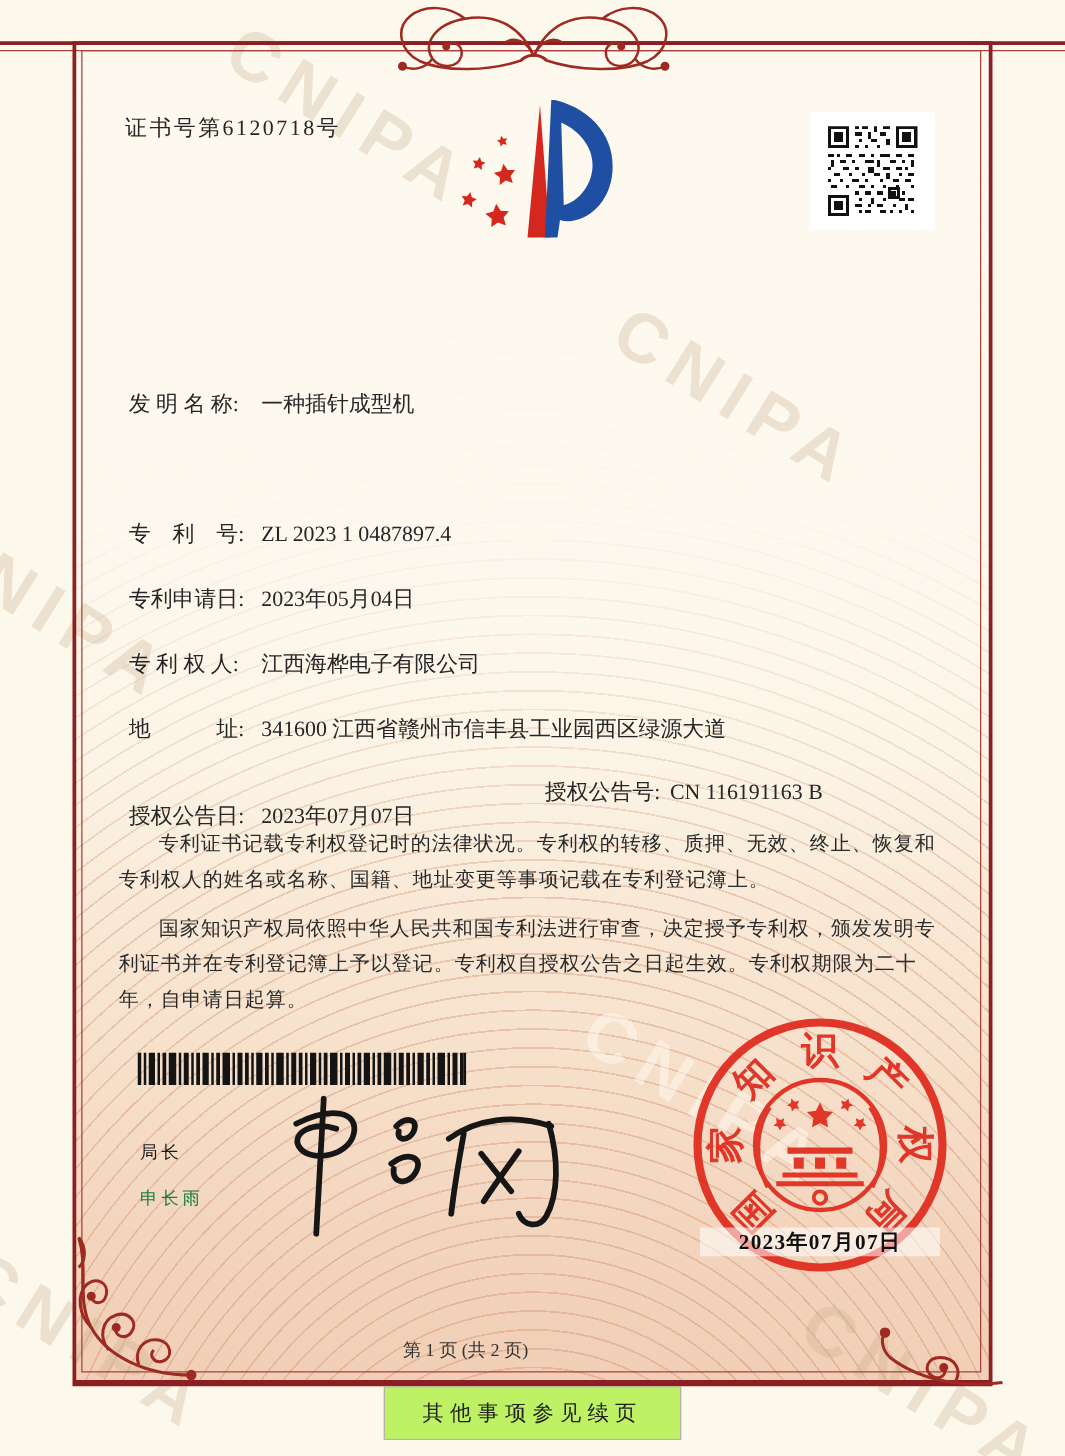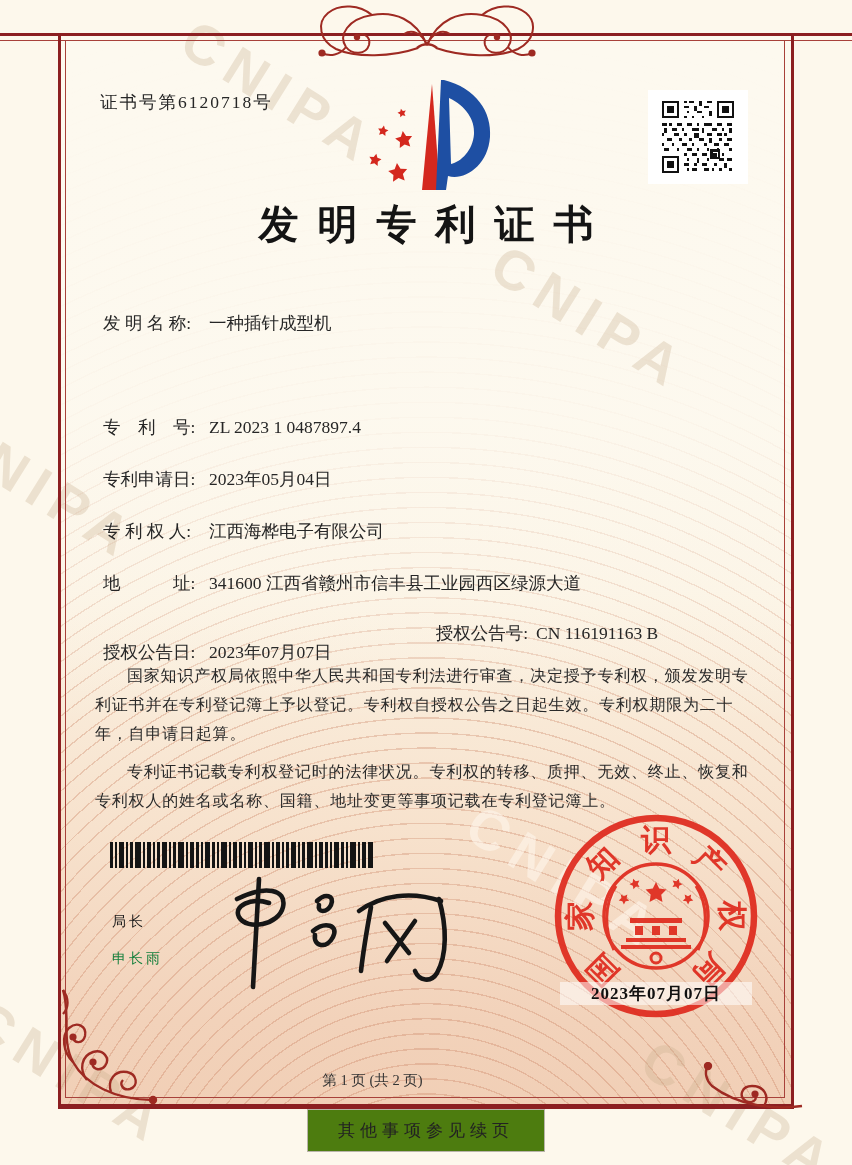--- a/index.html
+++ b/index.html
@@ -53,21 +53,21 @@
   .signature{position:absolute;left:213px;top:873px;width:240px;height:120px;}
   .seal{position:absolute;left:550px;top:810px;width:212px;height:212px;opacity:0.93;}
   .seal-date{
     position:absolute;left:560px;top:982px;width:192px;text-align:center;
     font-size:17px;font-weight:bold;color:#101010;letter-spacing:1px;
     background:rgba(255,255,255,0.55);
   }
   .page-num{position:absolute;left:0;top:1071px;width:745px;text-align:center;font-size:14.5px;color:#333;}
   .cont-box{
     position:absolute;left:50%;top:1109px;transform:translateX(-50%);
-    background:#4d7c0f;border:1px solid #b9b4a9;
+    background:#bef264;border:1px solid #b9b4a9;
     padding:9px 30px;font-size:17px;letter-spacing:5px;color:#222;white-space:nowrap;
   }
   .orn{position:absolute;}
 </style>
 </head>
 <body>
 
 <div class="page">
 
   <div class="inner-bg"></div>
@@ -155,21 +155,20 @@
         <path d="M22,0h7v7h-7z M23,1v5h5v-5z" fill-rule="evenodd"></path>
         <rect x="24" y="2" width="3" height="3"></rect>
         <path d="M0,22h7v7h-7z M1,23v5h5v-5z" fill-rule="evenodd"></path>
         <rect x="2" y="24" width="3" height="3"></rect>
         <path d="M9,0h1v1h-1z M11,0h2v1h-2z M15,0h1v2h-1z M18,0h2v1h-2z M9,2h2v1h-2z M13,2h1v2h-1z M17,2h2v1h-2z M10,4h1v1h-1z M14,4h2v1h-2z M19,4h1v2h-1z M9,6h1v1h-1z M12,6h1v1h-1z M16,6h1v1h-1z M0,9h2v1h-2z M3,9h1v1h-1z M6,9h2v1h-2z M10,9h2v1h-2z M14,9h1v1h-1z M17,9h3v1h-3z M22,9h2v1h-2z M26,9h2v1h-2z M1,11h1v2h-1z M4,11h2v1h-2z M8,11h1v1h-1z M12,11h3v1h-3z M16,11h1v2h-1z M20,11h2v1h-2z M24,11h1v1h-1z M27,11h1v2h-1z M0,13h1v1h-1z M5,13h2v1h-2z M9,13h1v1h-1z M13,13h2v2h-2z M18,13h2v1h-2z M22,13h2v1h-2z M25,13h1v1h-1z M2,15h2v1h-2z M7,15h1v1h-1z M11,15h1v1h-1z M15,15h2v1h-2z M19,15h1v2h-1z M23,15h1v1h-1z M26,15h2v1h-2z M0,17h1v1h-1z M4,17h1v1h-1z M8,17h2v1h-2z M12,17h1v1h-1z M17,17h1v1h-1z M21,17h2v1h-2z M25,17h2v1h-2z M1,19h2v1h-2z M6,19h1v1h-1z M10,19h2v1h-2z M14,19h1v1h-1z M18,19h1v1h-1z M22,19h1v1h-1z M27,19h1v1h-1z M9,21h1v1h-1z M12,21h2v1h-2z M16,21h2v1h-2z M20,21h2v2h-2z M24,21h1v1h-1z M10,23h1v1h-1z M14,23h1v2h-1z M18,23h1v1h-1z M23,23h2v1h-2z M26,23h2v1h-2z M9,25h2v1h-2z M13,25h1v1h-1z M16,25h2v1h-2z M21,25h1v1h-1z M25,25h1v2h-1z M10,27h1v1h-1z M12,27h2v1h-2z M17,27h2v1h-2z M20,27h1v1h-1z M23,27h1v1h-1z M27,27h1v1h-1z"></path>
         <rect x="20" y="20" width="3" height="3" fill="none" stroke="#111" stroke-width="1"></rect>
       </g>
     </svg>
   </div>
 
-  <div class="title">发明专利证书</div>
 
   <div class="row" style="top:311px;">
     <span class="lab">发 明 名 称:</span><span class="val">一种插针成型机</span>
   </div>
   <div class="row" style="top:415px;">
     <span class="lab">专　利　号:</span><span class="val">ZL 2023 1 0487897.4</span>
   </div>
   <div class="row" style="top:467px;">
     <span class="lab">专利申请日:</span><span class="val">2023年05月04日</span>
   </div>
@@ -181,22 +180,22 @@
   </div>
 
   <div class="row" style="top:640px;">
     <span class="lab">授权公告日:</span><span class="val">2023年07月07日</span>
   </div>
   <div class="row" style="top:621px;left:430px;text-align:center;">
     <span class="lab">授权公告号:</span><span class="val">CN 116191163 B</span>
   </div>
 
   <div class="paras">
+    <p>专利证书记载专利权登记时的法律状况。专利权的转移、质押、无效、终止、恢复和专利权人的姓名或名称、国籍、地址变更等事项记载在专利登记簿上。</p>
     <p>国家知识产权局依照中华人民共和国专利法进行审查，决定授予专利权，颁发发明专利证书并在专利登记簿上予以登记。专利权自授权公告之日起生效。专利权期限为二十年，自申请日起算。</p>
-    <p>专利证书记载专利权登记时的法律状况。专利权的转移、质押、无效、终止、恢复和专利权人的姓名或名称、国籍、地址变更等事项记载在专利登记簿上。</p>
   </div>
 
   <svg class="barcode" viewBox="0 0 263 26" preserveAspectRatio="none">
     <g fill="#141414">
       <rect x="0" width="3" height="26"></rect>
         <rect x="5" width="2" height="26"></rect>
         <rect x="9" width="5" height="26"></rect>
         <rect x="16" width="2" height="26"></rect>
         <rect x="20" width="3" height="26"></rect>
         <rect x="25" width="6" height="26"></rect>

